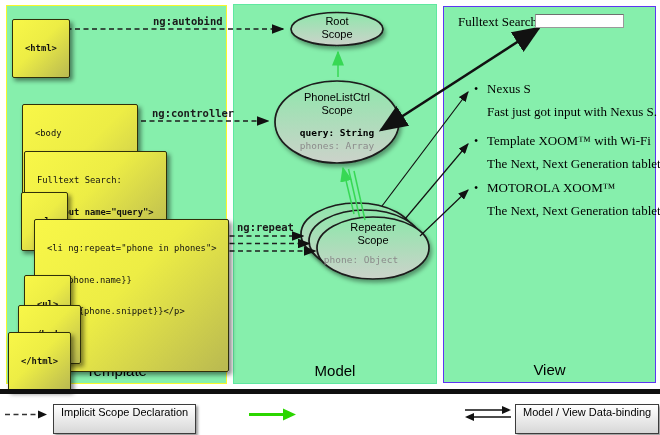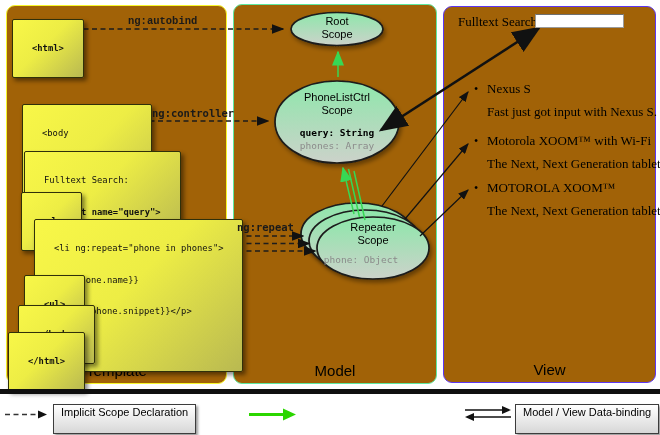--- a/index.html
+++ b/index.html
@@ -1,30 +1,30 @@
 <!DOCTYPE html>
 <html><head>
 <meta charset="utf-8">
 <style>
   html,body{margin:0;padding:0;background:#fff;}
   .canvas{position:relative;width:660px;height:435px;background:#fff;overflow:hidden;
           font-family:"Liberation Sans",sans-serif;}
-  .col{position:absolute;z-index:0;background:#a16207;border-radius:9px;}
+  .col{position:absolute;z-index:0;background:#86efac;}
   .col-tpl{left:6px;top:5px;width:219px;height:377px;border:1.5px solid #f7f72b;}
   .col-mdl{left:233px;top:4px;width:202px;height:378px;border:1.5px solid #5fe8a0;}
   .col-vw{left:443px;top:6px;width:211px;height:375px;border:1.5px solid #5d36f2;}
   .col-label{position:absolute;bottom:3px;left:0;right:0;text-align:center;
              font:15px/18px "Liberation Sans",sans-serif;color:#000;}
   .overlay{position:absolute;left:0;top:0;z-index:2;pointer-events:none;}
   .code-box{position:absolute;z-index:3;
             background:linear-gradient(135deg,#f8f748 0%,#ededd45 45%,#b9b951 100%);
             background:linear-gradient(135deg,#f8f748 0%,#eded45 45%,#b9b951 100%);
             border:1.5px solid #30300a;border-radius:2px;
             box-shadow:2.5px 3px 4px rgba(0,0,0,.45);
-            padding:2px 19px;font:8.8px/10.5px "DejaVu Sans Mono",monospace;
+            padding:2px 12px;font:8.8px/10.5px "DejaVu Sans Mono",monospace;
             color:#111;white-space:pre;}
   .cl{white-space:pre;}
   .cl.b{font-weight:bold;}
   .arrow-lbl{position:absolute;z-index:3;font:bold 10.5px/12px "DejaVu Sans Mono",monospace;color:#1a1a1a;}
   .scope-title{position:absolute;z-index:3;text-align:center;
                font:11px/13px "Liberation Sans",sans-serif;color:#000;}
   .scope-prop{position:absolute;z-index:3;text-align:center;
               font:9.5px/12px "DejaVu Sans Mono",monospace;}
   .prop-em{font-weight:bold;color:#000;}
   .prop-dim{color:#8b8b8b;}
@@ -134,21 +134,21 @@
   </div>
 
   <div class="code-box" style="left:18px;top:305px;">
     <div class="cl b">&lt;/body&gt;</div>
   </div>
 
   <div class="code-box" style="left:8px;top:332px;">
     <div class="cl b">&lt;/html&gt;</div>
   </div>
 
-  <div class="arrow-lbl" style="left:128px;top:15px;font-family:Liberation Mono, monospace;">ng:autobind</div>
+  <div class="arrow-lbl" style="left:153px;top:15px;">ng:autobind</div>
   <div class="arrow-lbl" style="left:132px;top:107px;padding-left:20px;">ng:controller</div>
   <div class="arrow-lbl" style="left:237px;top:221px;">ng:repeat</div>
 
   <div class="scope-title" style="left:291px;top:15px;width:92px;">
     <div>Root</div>
     <div>Scope</div>
   </div>
 
   <div class="scope-title" style="left:277px;top:91px;width:120px;">
     <div>PhoneListCtrl</div>
@@ -162,21 +162,21 @@
     <div>Scope</div>
   </div>
   <div class="scope-prop prop-dim" style="left:303px;top:254px;width:116px;">phone: Object</div>
 
   <div class="vw-text" style="left:458px;top:14px;">Fulltext Search:</div>
   <input class="vw-input" value="" style="">
 
   <div class="vw-text" style="left:474px;top:81px;"><span class="bullet">•</span><span>Nexus S</span></div>
   <div class="vw-text" style="left:487px;top:104px;">Fast just got input with Nexus S.</div>
 
-  <div class="vw-text" style="left:474px;top:133px;"><span class="bullet">•</span><span>Motorola XOOM™  with Wi-Fi</span></div>
+  <div class="vw-text" style="left:474px;top:133px;"><span class="bullet">•</span><span>Template XOOM™  with Wi-Fi</span></div>
   <div class="vw-text" style="left:487px;top:156px;">The Next, Next Generation tablet.</div>
 
   <div class="vw-text" style="left:474px;top:180px;"><span class="bullet">•</span><span>MOTOROLA XOOM™</span></div>
   <div class="vw-text" style="left:487px;top:203px;">The Next, Next Generation tablet.</div>
 
   <div class="separator"></div>
 
   <svg class="legend-svg" style="left:4px;top:408px;" width="46" height="13">
     <line x1="1" y1="6.5" x2="34" y2="6.5" stroke="#333" stroke-width="1.6" stroke-dasharray="5 3.5"></line>
     <polygon points="34,2.5 43,6.5 34,10.5" fill="#111"></polygon>

